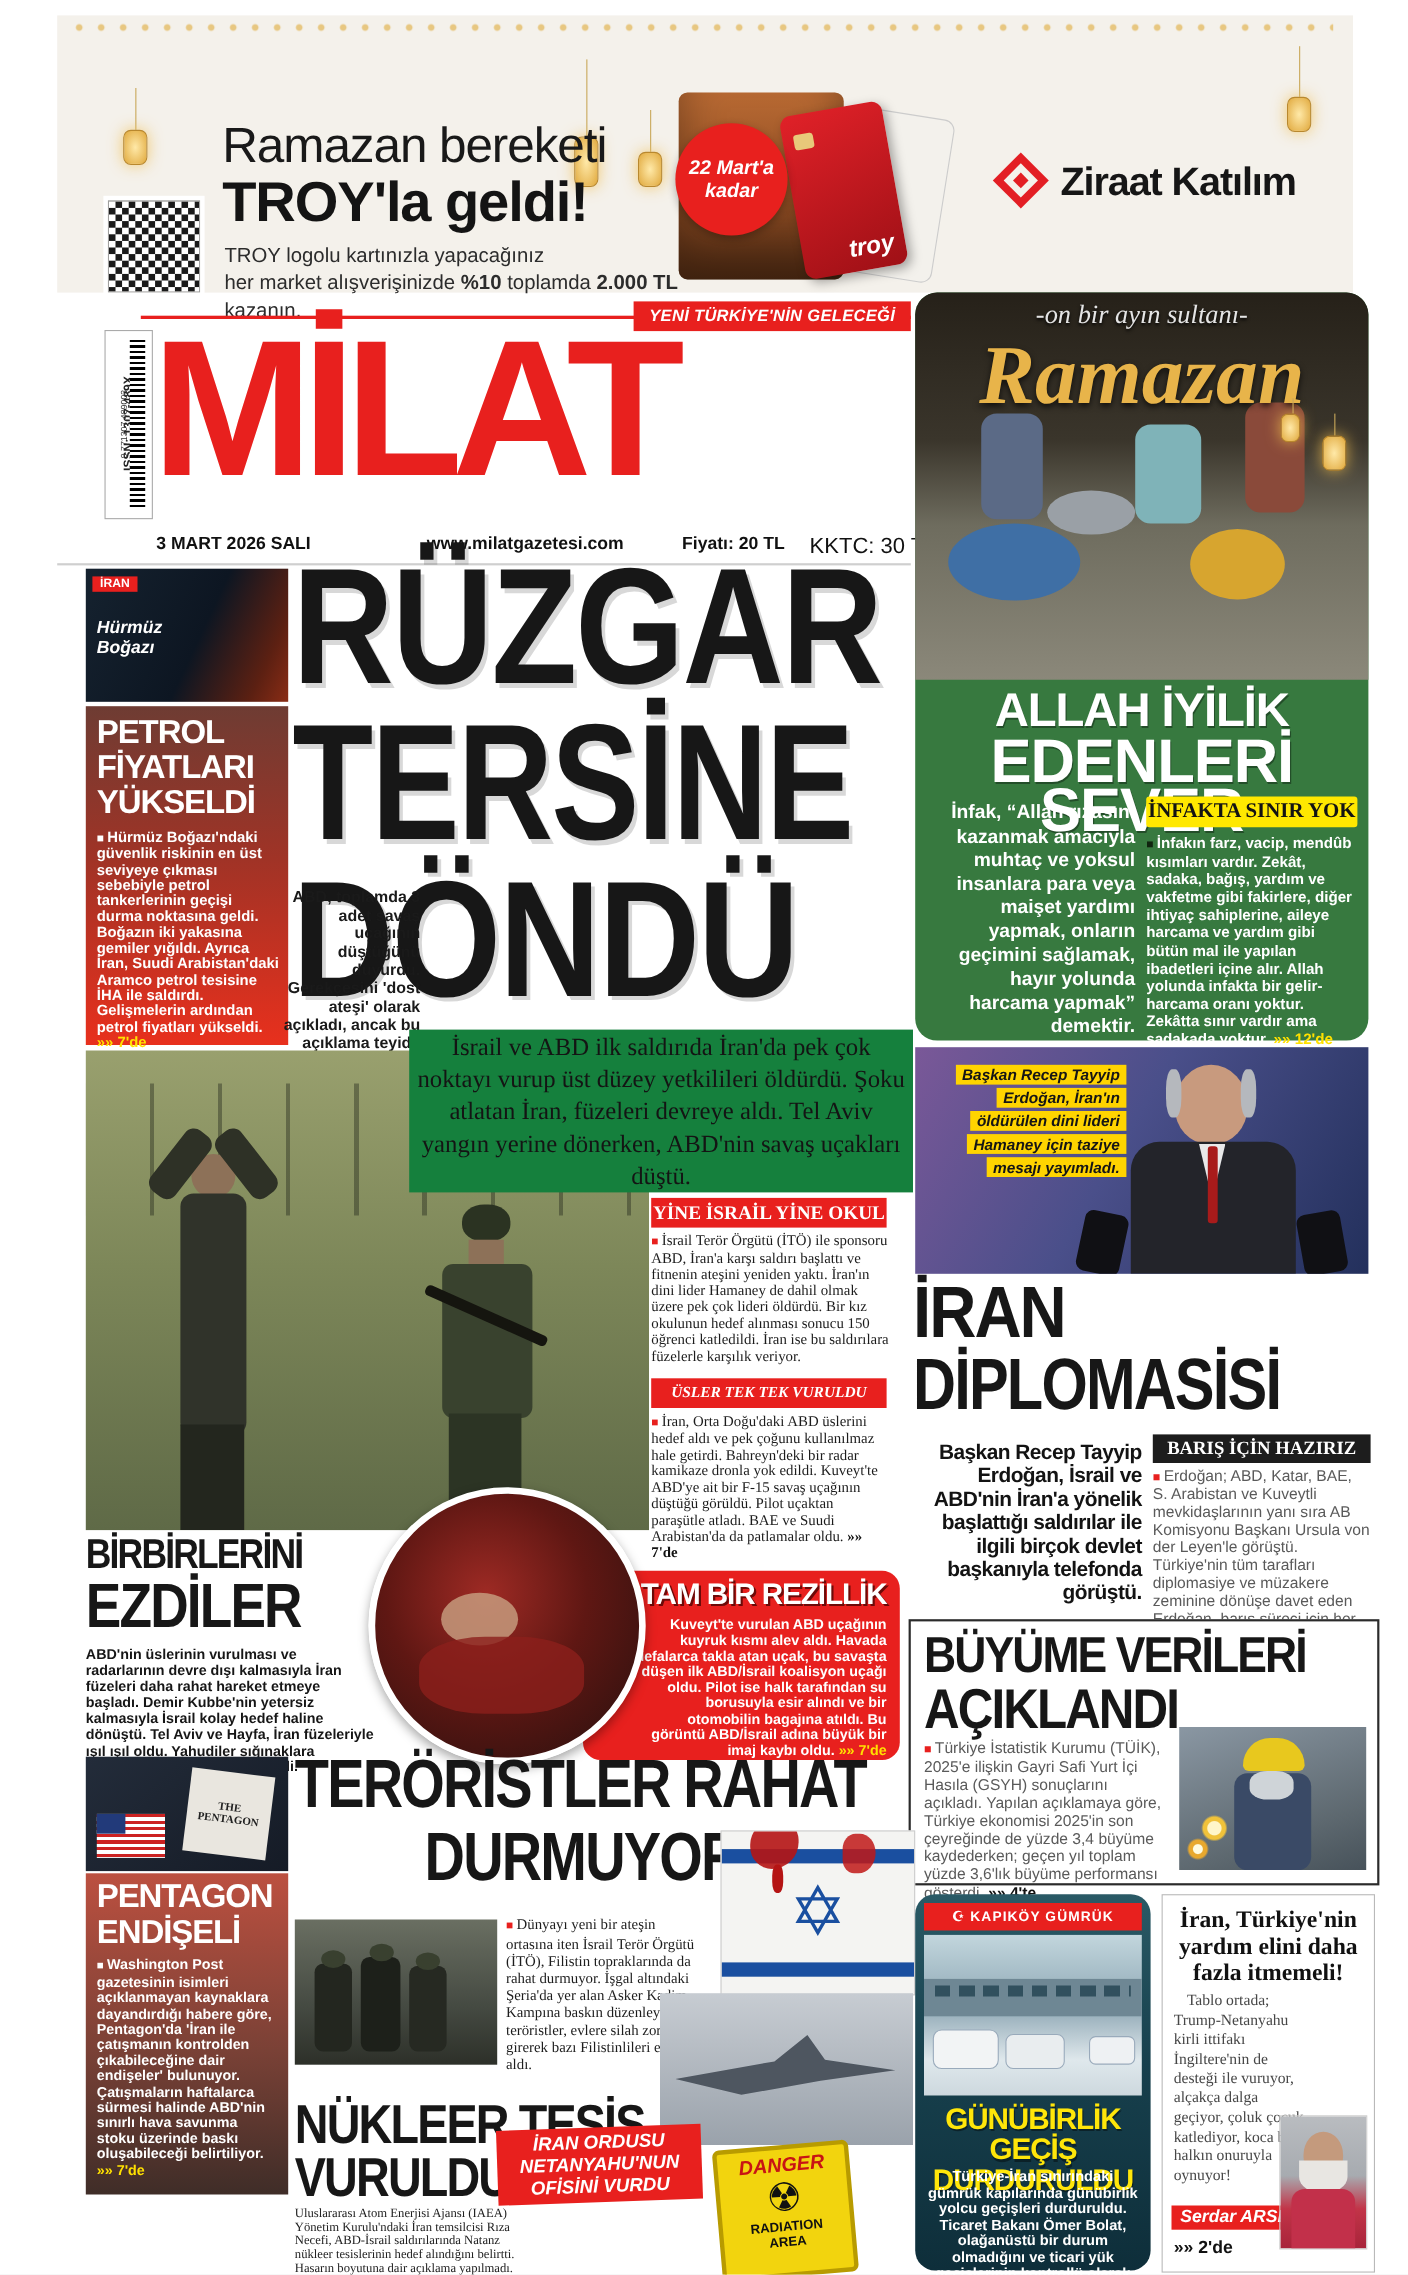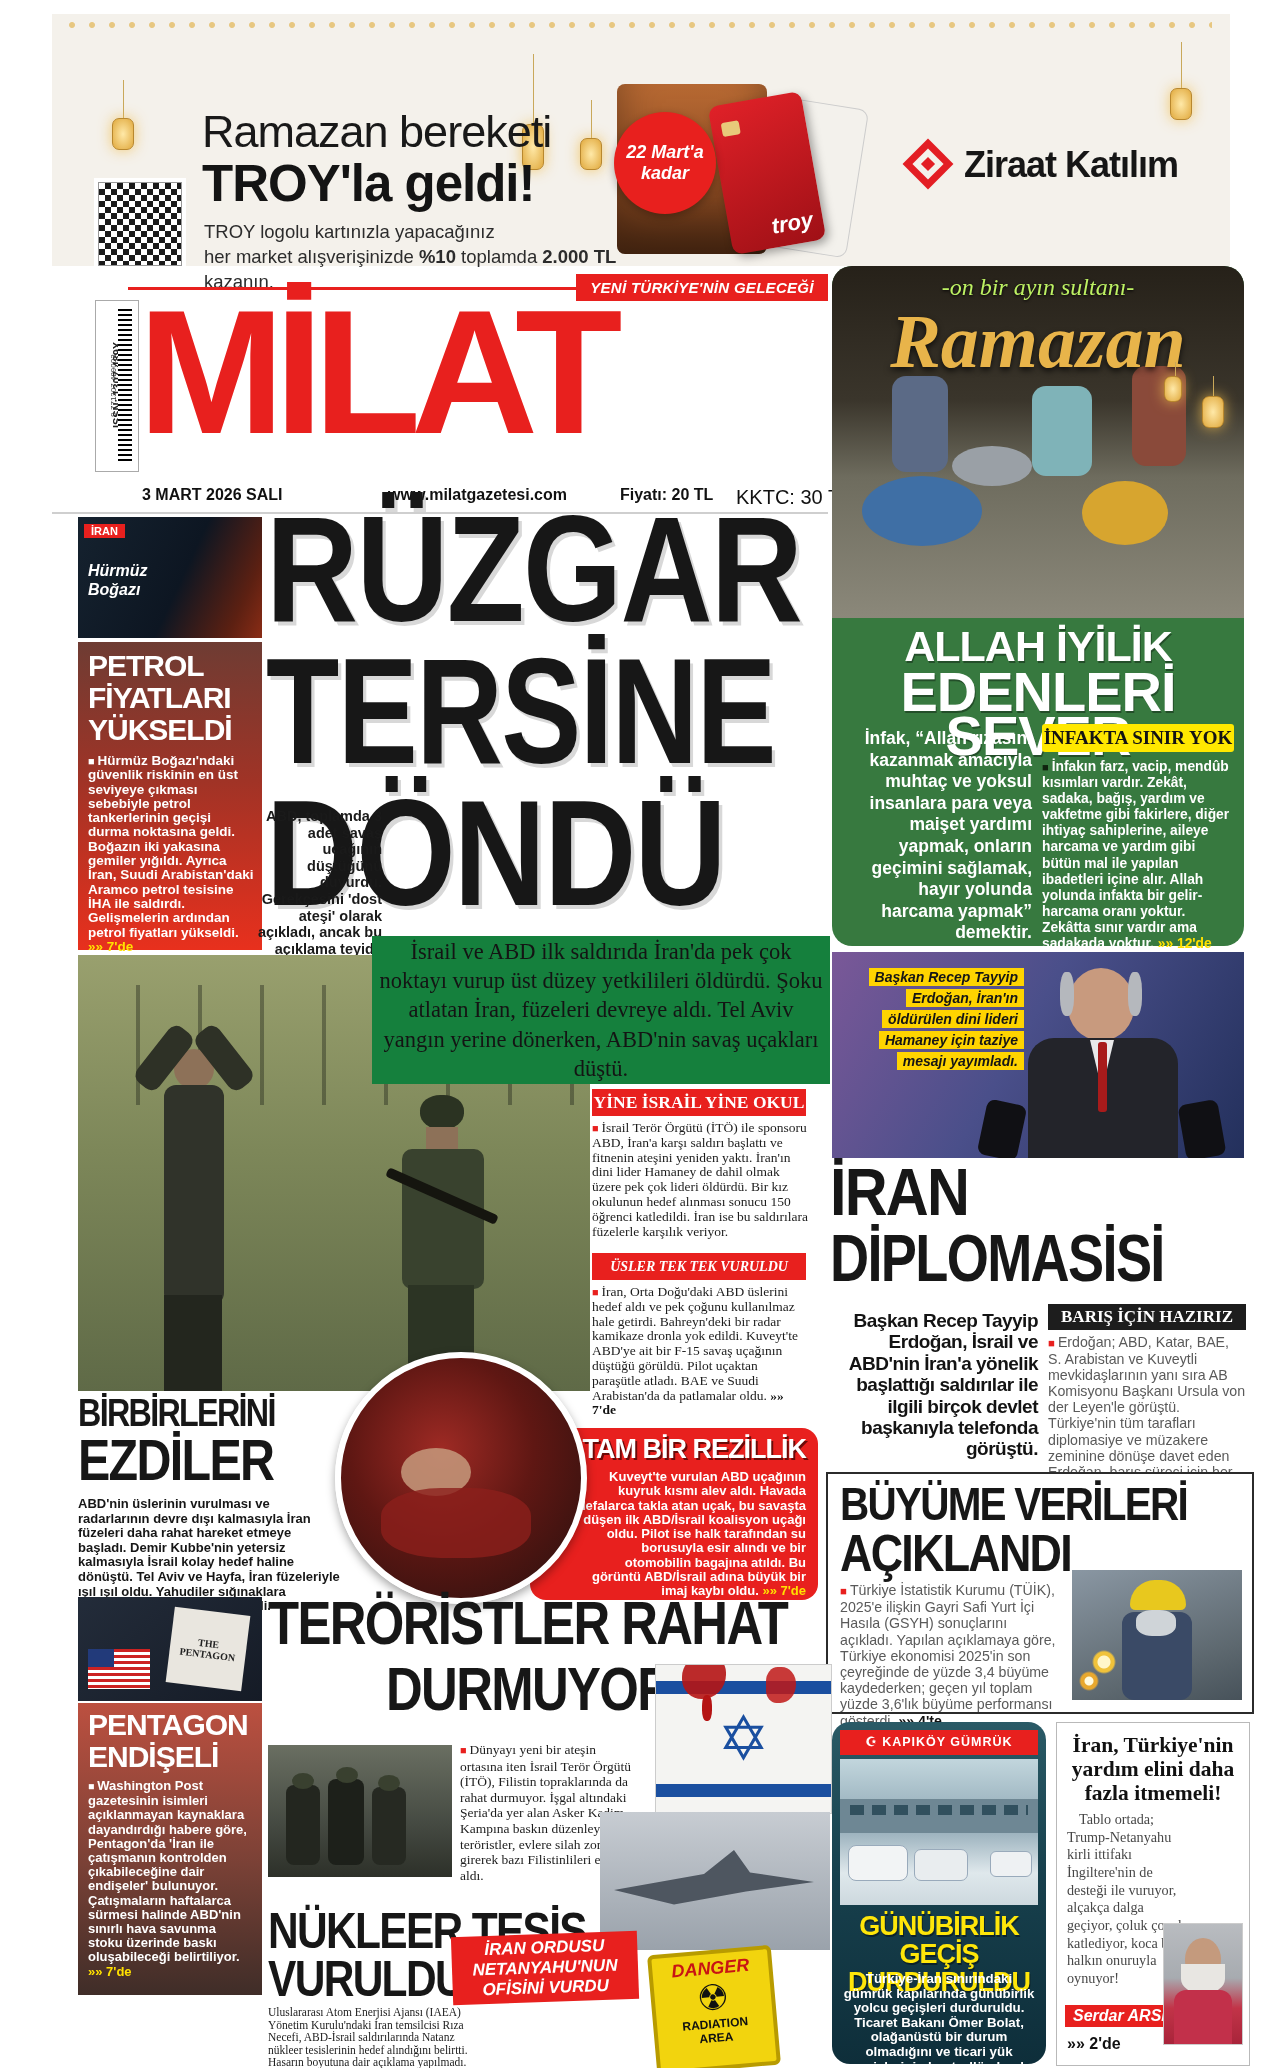--- a/index.html
+++ b/index.html
@@ -194,21 +194,21 @@
   <div class="a" style="left:832px;top:266px;width:412px;height:680px;background:#37793f;border-radius:20px;">
     <div class="a" style="left:0;top:0;width:412px;height:352px;border-radius:20px 20px 0 0;overflow:hidden;
                 background:linear-gradient(180deg,#262119 0%,#3a352b 38%,#6e6c5e 60%,#8b887a 100%);">
       <div class="a" style="left:30px;top:210px;width:120px;height:70px;border-radius:50%;background:#3f6fa5;"></div>
       <div class="a" style="left:250px;top:215px;width:86px;height:64px;border-radius:50%;background:#d7a52f;"></div>
       <div class="a" style="left:120px;top:180px;width:80px;height:40px;border-radius:50%;background:#9aa0a6;"></div>
       <div class="a" style="left:200px;top:120px;width:60px;height:90px;border-radius:14px;background:#7fb3b8;"></div>
       <div class="a" style="left:60px;top:110px;width:56px;height:96px;border-radius:14px;background:#5b6a86;"></div>
       <div class="a" style="left:300px;top:100px;width:54px;height:100px;border-radius:14px;background:#8a4a3a;"></div>
     </div>
-    <div class="a ser" style="left:0;top:8px;width:100%;text-align:center;font-style:italic;font-size:24px;color:#bef264;text-shadow:0 1px 3px #000;">-on bir ayın sultanı-</div>
+    <div class="a ser" style="left:0;top:8px;width:100%;text-align:center;font-style:italic;font-size:24px;color:#e5e5e5;text-shadow:0 1px 3px #000;">-on bir ayın sultanı-</div>
     <div class="a ser" style="left:0;top:32px;width:100%;text-align:center;font-style:italic;font-weight:700;font-size:76px;color:#e8b44a;text-shadow:0 3px 6px rgba(0,0,0,.7);">Ramazan</div>
     <div class="lant" style="right:20px;top:110px;left:auto;">
       <div class="str" style="height:20px;"></div>
         <div class="bod"></div>
       </div>
     <div class="lant" style="right:58px;top:96px;left:auto;">
       <div class="str" style="height:14px;"></div>
         <div class="bod" style="width:16px;height:24px;"></div>
       </div>
 

